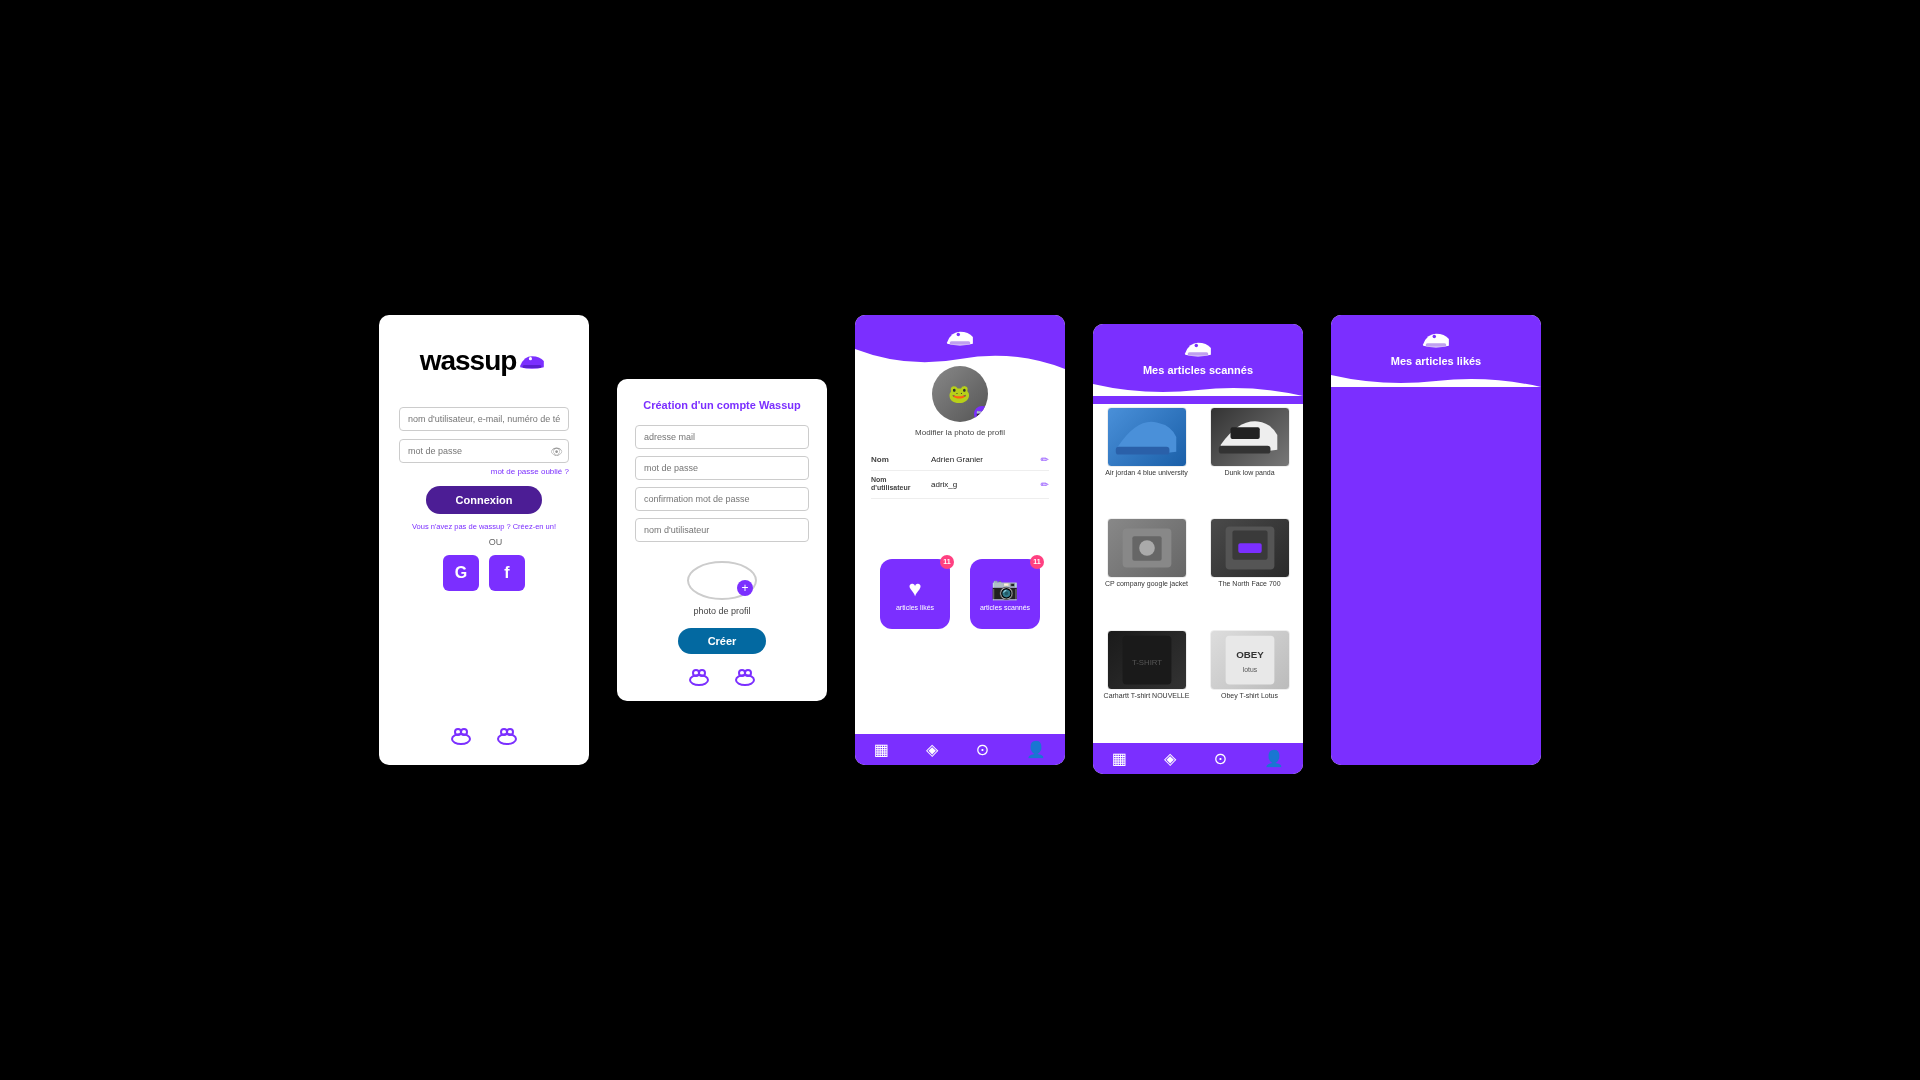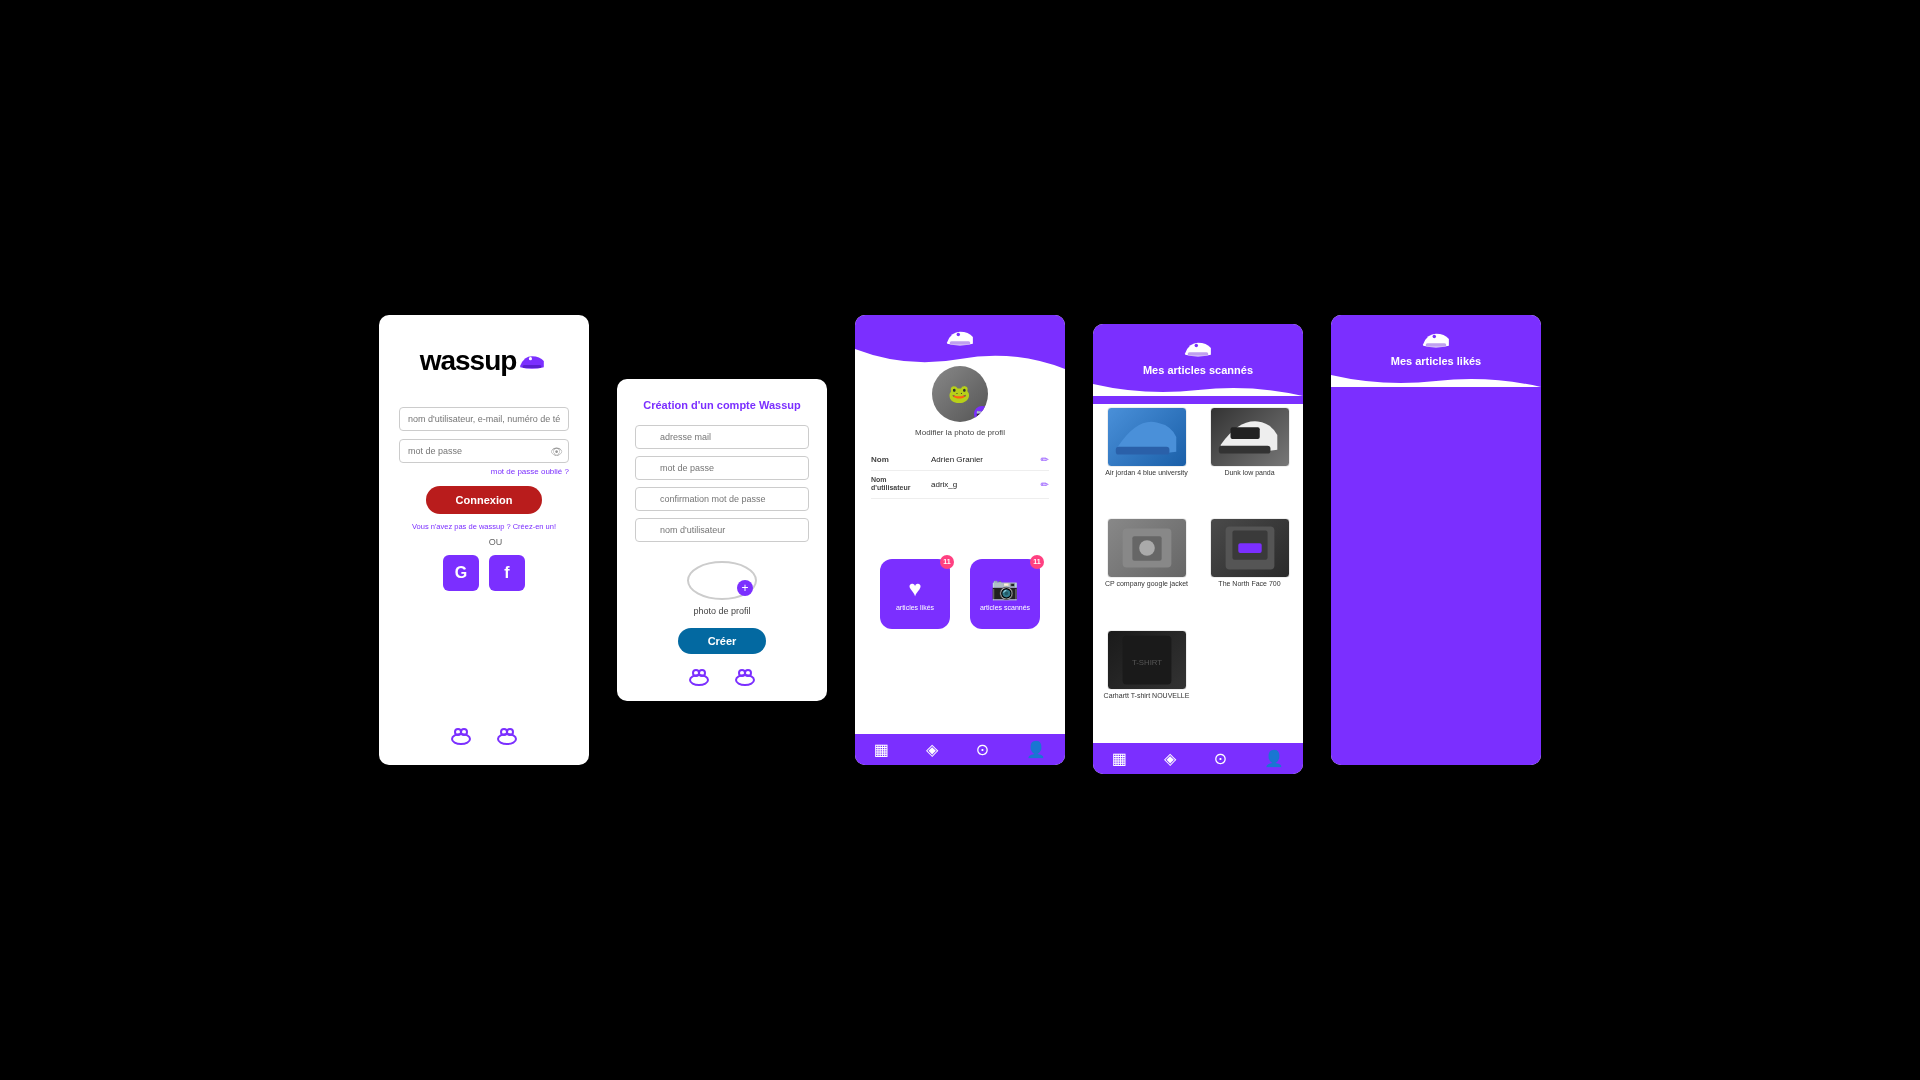--- a/index.html
+++ b/index.html
@@ -86,21 +86,21 @@
     }
     .forgot-pw {
       color: #7b2fff;
       font-size: 8px;
       text-align: right;
       width: 100%;
       margin-bottom: 10px;
       cursor: pointer;
     }
     .btn-connexion {
-      background: #b91c1c;
+      background: #4c1d95;
       color: #fff;
       border: none;
       border-radius: 20px;
       padding: 8px 30px;
       font-size: 11px;
       font-weight: bold;
       cursor: pointer;
       margin-bottom: 8px;
     }
     .no-account {
@@ -155,21 +155,21 @@
       color: #7b2fff;
       font-size: 11px;
       font-weight: bold;
       text-align: center;
       margin-bottom: 14px;
     }
     .create-input {
       width: 100%;
       border: 1px solid #ccc;
       border-radius: 4px;
-      padding: 6px 24px;
+      padding: 6px 8px;
       font-size: 9px;
       color: #666;
       margin-bottom: 7px;
       outline: none;
     }
     .profile-photo-circle {
       width: 70px;
       height: 70px;
       border-radius: 50%;
       border: 2px solid #ccc;
@@ -588,20 +588,30 @@
       </div>
       <div class="article-card">
         <div class="article-img img-carhartt">
           <svg viewBox="0 0 80 60" width="80" height="60">
               <rect x="15" y="5" width="50" height="50" rx="4" fill="#1a1a1a"></rect>
               <text x="40" y="35" text-anchor="middle" fill="#555" font-size="8">T-SHIRT</text>
             </svg>
         </div>
         <div class="article-name">Carhartt T-shirt NOUVELLE</div>
       </div>
+      <div class="article-card">
+        <div class="article-img img-obey">
+          <svg viewBox="0 0 80 60" width="80" height="60">
+              <rect x="15" y="5" width="50" height="50" rx="4" fill="#e8e8e8"></rect>
+              <text x="40" y="28" text-anchor="middle" fill="#333" font-size="10" font-weight="bold">OBEY</text>
+              <text x="40" y="42" text-anchor="middle" fill="#555" font-size="7">lotus</text>
+            </svg>
+        </div>
+        <div class="article-name">Obey T-shirt Lotus</div>
+      </div>
     </div>
     <div class="bottom-nav">
       <span class="nav-icon">▦</span>
       <span class="nav-icon">◈</span>
       <span class="nav-icon">⊙</span>
       <span class="nav-icon">👤</span>
     </div>
   </div>
 
   <div class="phone screen-liked">

